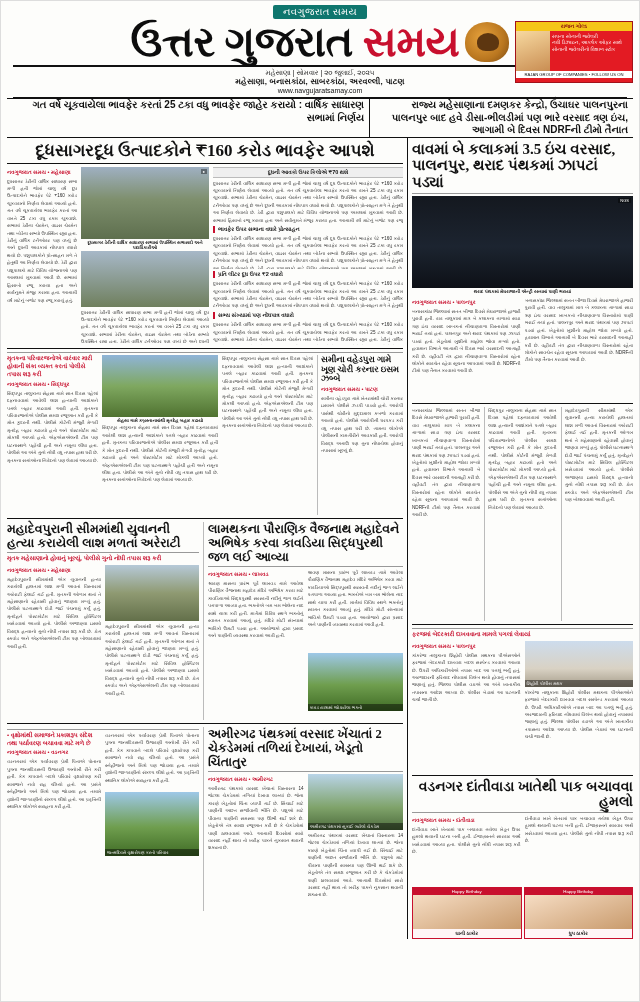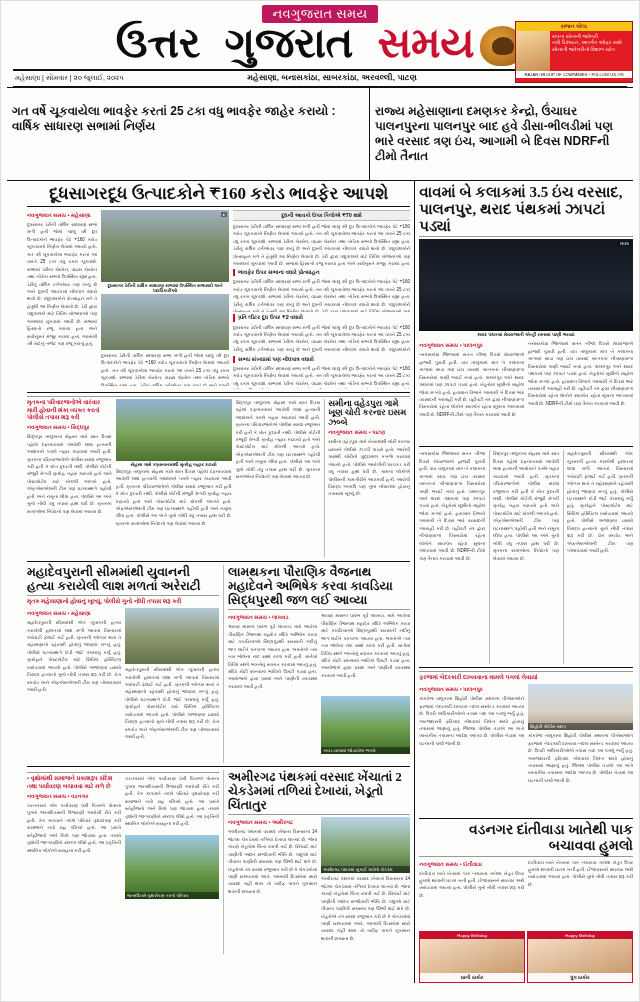--- a/index.html
+++ b/index.html
@@ -22,36 +22,36 @@
     padding: 4px 6px 0 6px;
     position: relative;
   }
   .nav-badge {
     text-align: center;
     font-size: 7px;
     color: #1a1a1a;
   }
   .nav-badge .pill {
     display: inline-block;
-    background: #be185d;
+    background: #0f766e;
     color: #fff;
     padding: 1px 10px 1px 10px;
     border-radius: 2px;
-    font-size: 13px;
+    font-size: 10px;
     letter-spacing: .3px;
   }
   .title-row {
     display: flex;
     align-items: center;
     justify-content: center;
     gap: 6px;
     margin-top: 2px;
   }
   .main-title {
-    font-family: Liberation Mono, monospace;
+    font-family: Liberation Serif, serif;
     font-weight: bold;
     font-size: 42px;
     line-height: 1;
     color: #0d0d0d;
     letter-spacing: -.5px;
     white-space: nowrap;
   }
   .main-title .red { color: #c8102e; }
   .lion {
     width: 44px; height: 40px;
@@ -93,45 +93,46 @@
   }
   .rule-thick { border-top: 2px solid #111; margin: 2px 6px 0 6px; }
   .rule-thin  { border-top: 1px solid #111; margin: 1px 6px 0 6px; }
   .meta-row {
     display: flex;
     justify-content: space-between;
     align-items: center;
     font-size: 7px;
     padding: 2px 8px;
     color: #111;
+    flex-direction: column;
   }
   .meta-center { font-size: 8px; font-weight: bold; letter-spacing: .2px; }
 
   .banner-strip {
     margin: 0 6px;
     border-top: 1px solid #111;
     border-bottom: 1px solid #111;
     display: flex;
   }
   .banner-left, .banner-right {
-    padding: 16px 5px;
-    font-size: 12px;
+    padding: 0 5px;
+    font-size: 10px;
     font-weight: bold;
     color: #111;
     line-height: 1.25;
+    text-align: right;
   }
   .banner-left { flex: 1 1 58%; border-right: 1px solid #111; }
   .banner-right { flex: 1 1 42%; }
 
   
   .content {
     display: flex;
     padding: 0 6px;
     gap: 4px;
-    margin-left: 20px;
   }
   .col-left  { width: 396px; }
   .col-right { width: 226px; border-left: 1px solid #111; padding-left: 4px; }
 
   .headline {
     font-family: "Liberation Serif", serif;
     font-weight: bold;
     color: #111;
     line-height: 1.12;
   }

